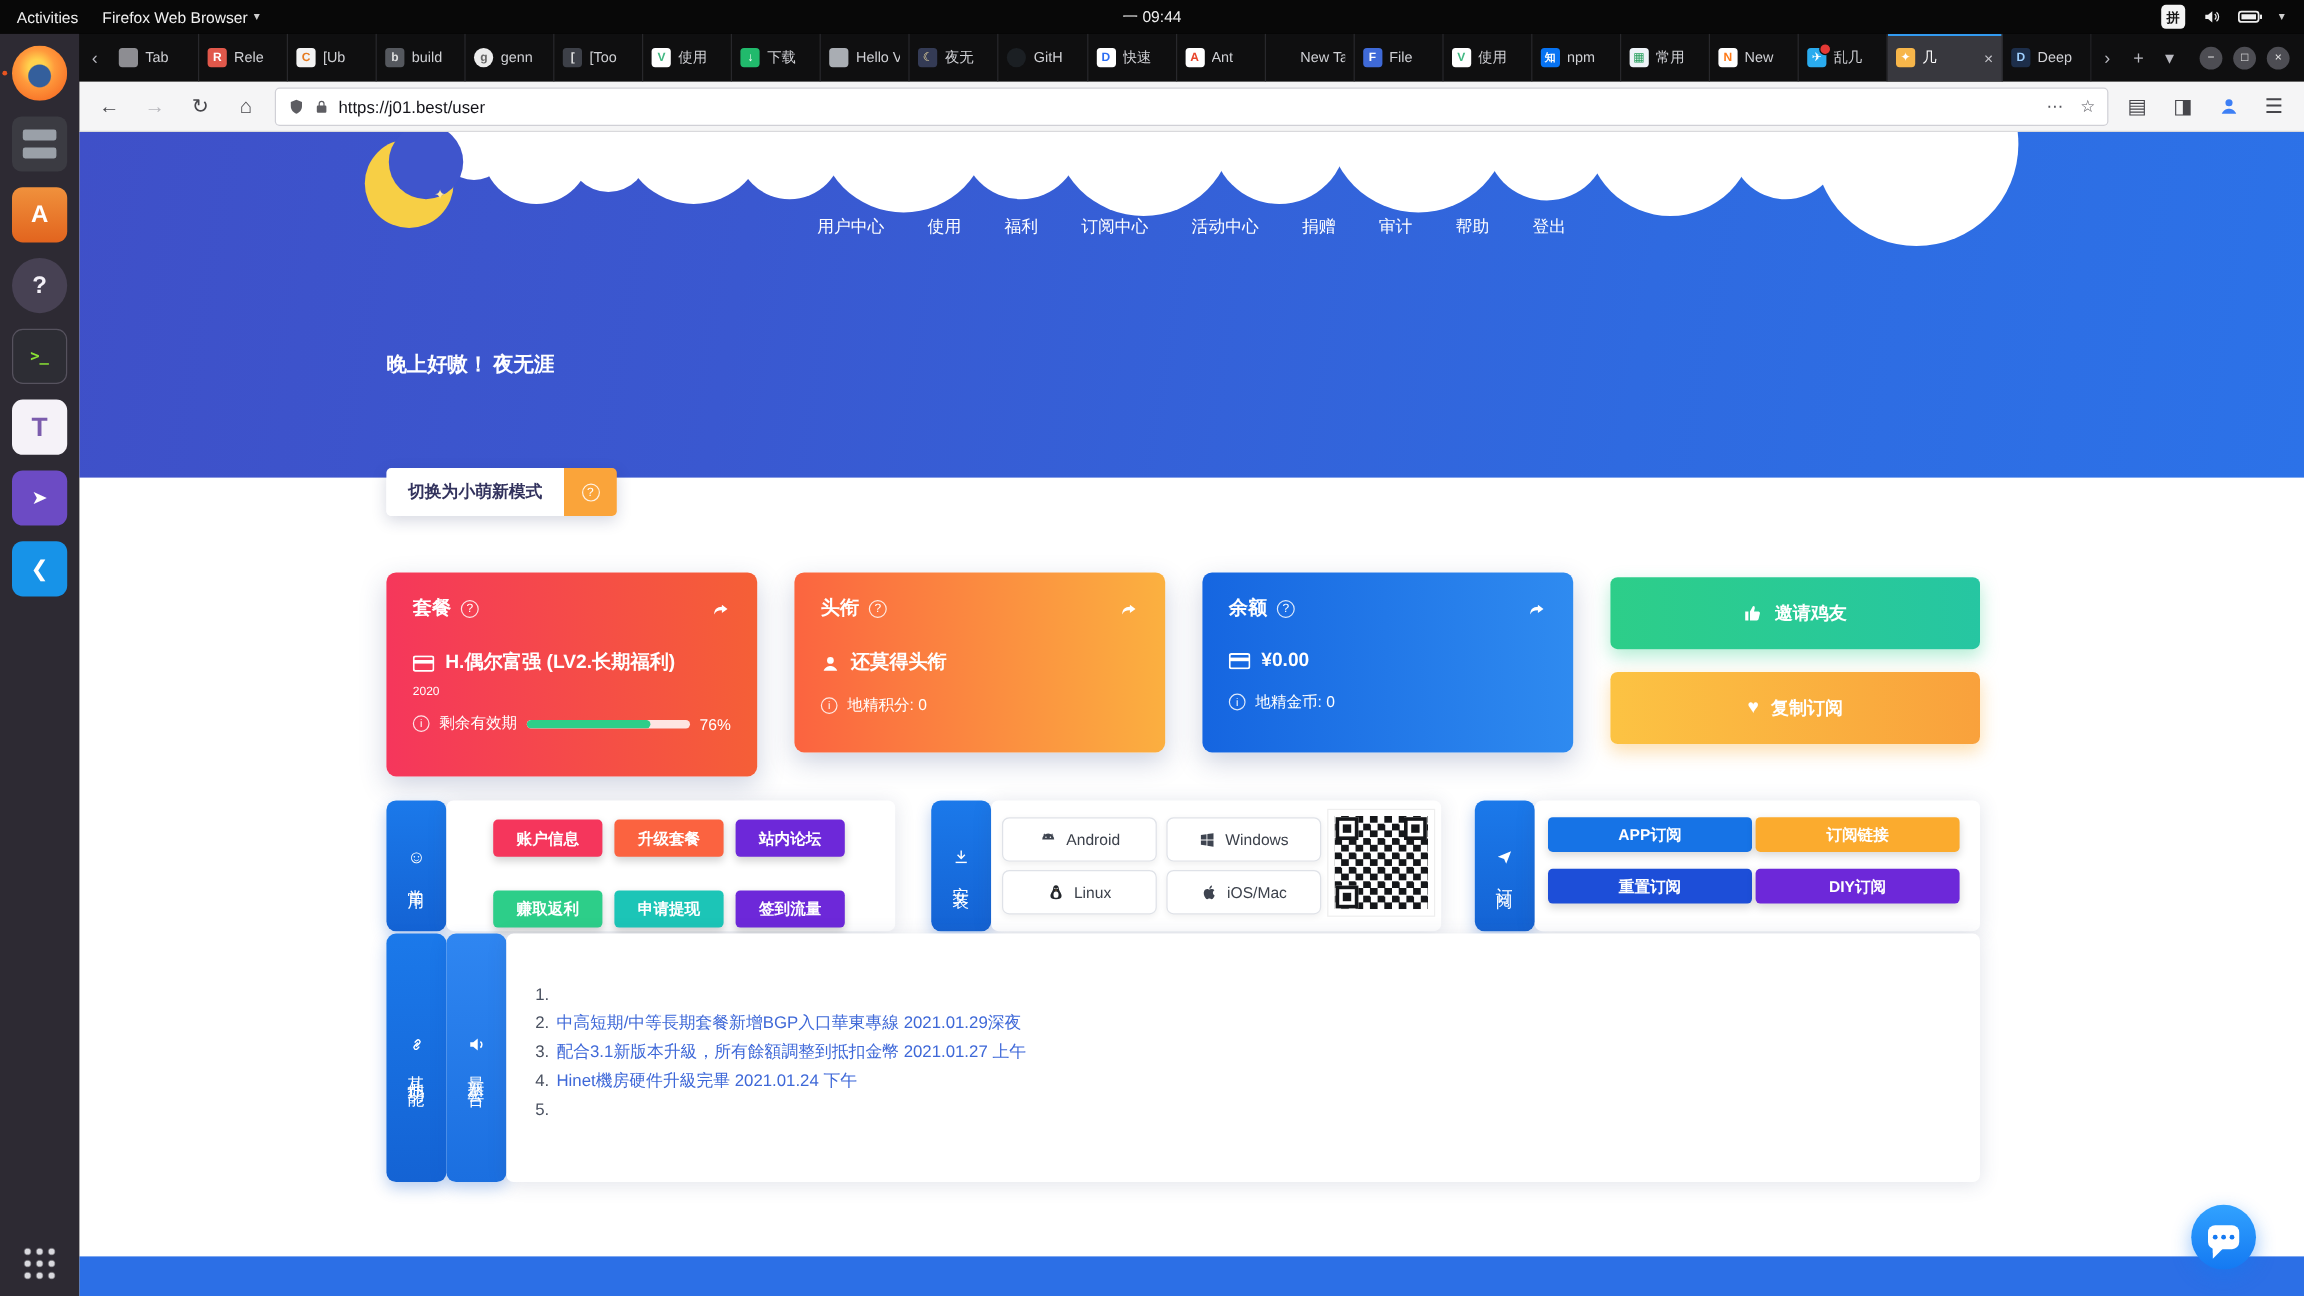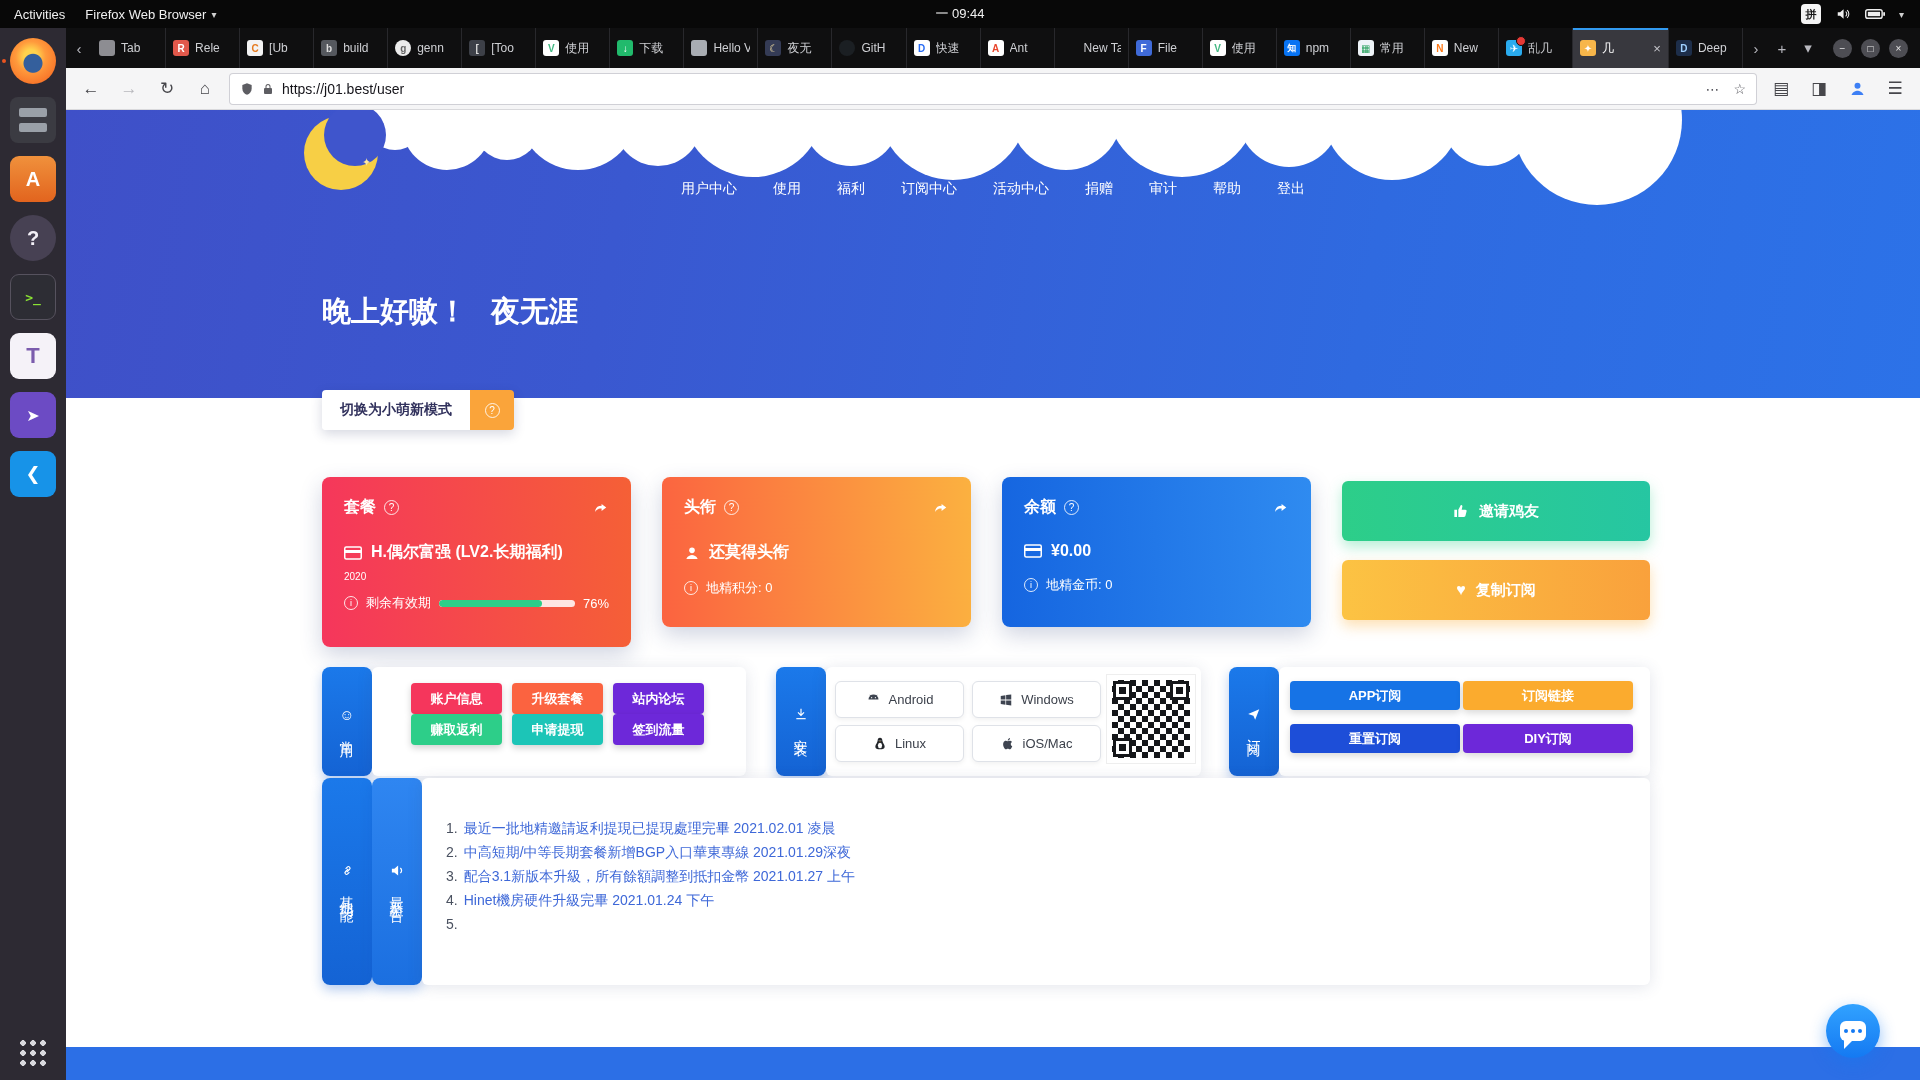--- a/index.html
+++ b/index.html
@@ -89,21 +89,21 @@
   .cl11{left:1172px;top:-45px;width:102px;height:102px}.cl12{left:1256px;top:-70px;width:140px;height:140px}
   .cl13{left:1376px;top:-36px;width:92px;height:92px}.cl14{left:1446px;top:-75px;width:170px;height:170px}
   .moon{position:absolute;left:238px;top:6px;width:74px;height:74px;border-radius:50%;background:#f7cf45}
   .moon::after{content:"";position:absolute;left:20px;top:-12px;width:62px;height:62px;border-radius:50%;background:#3f55cc}
   .sparkle{position:absolute;color:#fff}
   .s1{left:316px;top:2px;font-size:18px}
   .s2{left:296px;top:46px;font-size:11px;color:#ffe9a0}
 
   .hero-nav{position:absolute;top:70px;left:0;width:100%;display:flex;justify-content:center;gap:36px}
   .hero-nav a{color:#fff;font-size:14px;text-decoration:none;cursor:pointer}
-  .greeting{position:absolute;left:256px;top:182px;color:#fff;font-size:29px;font-weight:bold;display:flex;gap:24px}
+  .greeting{position:absolute;left:256px;top:182px;color:#fff;font-size:17px;font-weight:bold;display:flex;gap:4px}
   .stats{position:absolute;top:168px;right:270px;display:flex;gap:30px;color:#fff}
   .stat-label{display:flex;align-items:center;gap:6px;font-size:13px}
   .stat-dot{width:9px;height:9px;border-radius:2px;display:inline-block}
   .sd0{background:#2dce89}.sd1{background:#fbc332}.sd2{background:#f5365c}
   .stat-value{font-size:18px;font-weight:bold;margin-top:5px}
 
   .mode-btn{position:absolute;left:256px;top:280px;height:40px;display:flex;box-shadow:0 4px 12px rgba(30,40,90,.18);border-radius:4px;z-index:5;cursor:pointer}
   .mode-main{background:#fff;color:#32325d;font-size:14px;font-weight:bold;display:flex;align-items:center;padding:0 18px;border-radius:4px 0 0 4px}
   .mode-q{width:44px;background:#faa43a;color:#fff;display:flex;align-items:center;justify-content:center;border-radius:0 4px 4px 0}
 
@@ -132,21 +132,21 @@
   .vlabel{writing-mode:vertical-lr;text-orientation:upright;font-size:14px;letter-spacing:4px}
   .vicon{font-size:15px;display:flex;align-items:center}
   .vtab-quick{left:256px;top:557px;height:109px}
   .vtab-install{left:710px;top:557px;height:109px}
   .vtab-sub{left:1163px;top:557px;height:109px}
   .vtab-other{left:256px;top:668px;height:207px}
   .vtab-news{left:306px;top:668px;height:207px;background:linear-gradient(180deg,#2f86f1,#1b6fe0)}
 
   .panel{position:absolute;background:#fff;border-radius:6px;box-shadow:0 2px 16px rgba(60,70,110,.14)}
   .panel-quick{left:306px;top:557px;width:374px;height:109px;padding:16px 0 0 39px}
-  .qgrid{display:grid;grid-template-columns:repeat(3,91px);gap:0 10px}
+  .qgrid{display:grid;grid-template-columns:repeat(3,91px);gap:28px 10px}
   .qbtn{height:31px;border-radius:4px;color:#fff;font-size:13px;font-weight:bold;display:flex;align-items:center;justify-content:center;box-shadow:0 3px 7px rgba(0,0,0,.18);cursor:pointer}
   .qb0{background:#f5365c}.qb1{background:#fb6340}.qb2{background:#6d28d9}
   .qb3{background:#2dce89}.qb4{background:#1cc5b7}.qb5{background:#6d28d9}
 
   .panel-install{left:760px;top:557px;width:375px;height:109px}
   .osbtn{position:absolute;width:129px;height:37px;border:1px solid #dfe2e8;border-radius:6px;background:#fff;color:#3c414b;font-size:13px;display:flex;align-items:center;justify-content:center;gap:8px;box-shadow:0 2px 5px rgba(0,0,0,.06);cursor:pointer}
   .os0{left:9px;top:14px}.os1{left:146px;top:14px}.os2{left:9px;top:58px}.os3{left:146px;top:58px}
   .qr{position:absolute;left:281px;top:8px;width:88px;height:88px;border:5px solid #fff;outline:1px solid #eee;background:conic-gradient(#15171a 0 25%,#fff 0 50%,#15171a 0 75%,#fff 0) 0 0/12px 12px}
   .qf{position:absolute;width:19px;height:19px;border:3px solid #15171a;background:#fff}
   .qf::after{content:"";position:absolute;inset:3px;background:#15171a}
@@ -606,21 +606,20 @@
         <svg width="15" height="15" viewBox="0 0 24 24">
             <path d="M3 9v6h4l6 5V4L7 9H3z" fill="#fff"></path>
             <path d="M16.5 8a5 5 0 010 8" stroke="#fff" stroke-width="2" fill="none"></path>
           </svg>
       </span>
       <span class="vlabel">最新公告</span>
     </div>
     <div class="panel panel-ann">
       <div class="ann">
         <span class="ann-num">1.</span>
-        <a class="ann-link">最近一批地精邀請返利提現已提現處理完畢 2021.02.01 凌晨</a>
       </div>
       <div class="ann">
         <span class="ann-num">2.</span>
         <a class="ann-link">中高短期/中等長期套餐新增BGP入口華東專線 2021.01.29深夜</a>
       </div>
       <div class="ann">
         <span class="ann-num">3.</span>
         <a class="ann-link">配合3.1新版本升級，所有餘額調整到抵扣金幣 2021.01.27 上午</a>
       </div>
       <div class="ann">

